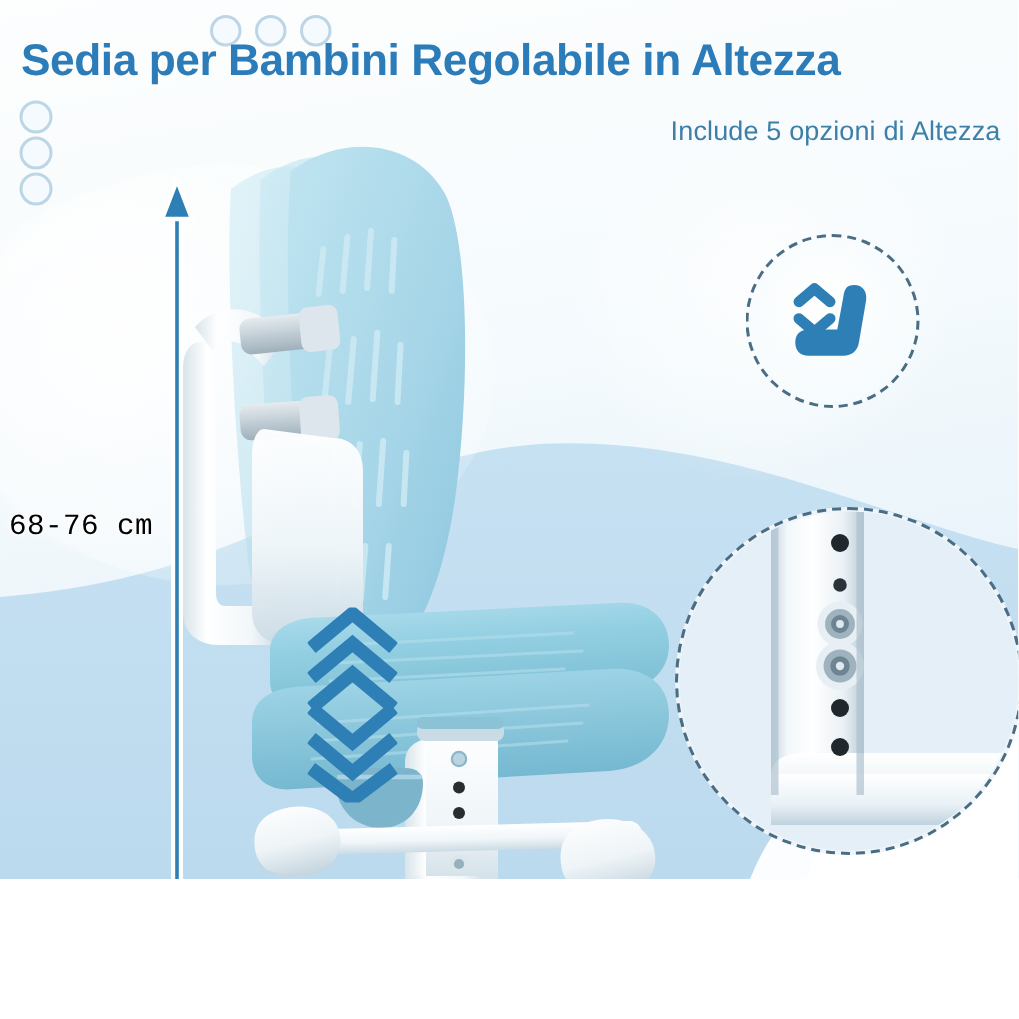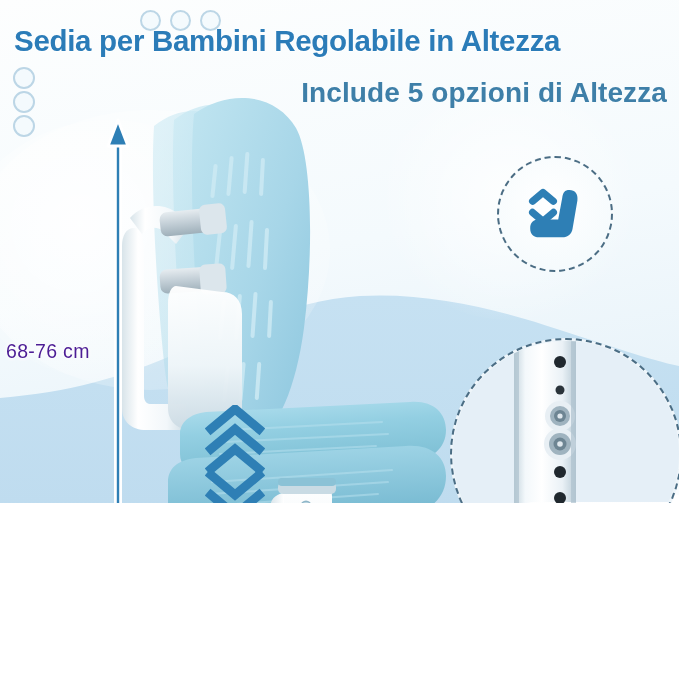--- a/index.html
+++ b/index.html
@@ -1,17 +1,17 @@
 <!DOCTYPE html>
 <html><head>
 <meta charset="utf-8">
 <style>
   html,body{margin:0;padding:0;}
   body{width:679px;height:679px;overflow:hidden;font-family:"Liberation Sans",sans-serif;background:#fff;}
-  #stage{position:relative;width:679px;height:503px;overflow:hidden;background:#ffffff;}
+  #stage{position:relative;width:679px;height:586px;overflow:hidden;background:#ffffff;}
 
   
   .bg-top{position:absolute;left:0;top:0;width:679px;height:679px;
     background:linear-gradient(170deg,#fdfefe 0%,#f4fafd 38%,#eaf4fa 60%,#e3f0f8 100%);}
   .bg-bottom{position:absolute;left:0;top:0;width:679px;height:679px;}
   .bg-soft1{position:absolute;left:-40px;top:120px;width:300px;height:260px;border-radius:50%;
     background:radial-gradient(circle at 40% 40%, rgba(255,255,255,.85), rgba(255,255,255,0) 70%);}
   .bg-soft2{position:absolute;right:40px;top:90px;width:260px;height:230px;border-radius:50%;
     background:radial-gradient(circle at 50% 45%, rgba(255,255,255,.8), rgba(255,255,255,0) 72%);}
 
@@ -19,27 +19,27 @@
   .dot{position:absolute;border-radius:50%;border:2px solid #bcd6e6;background:#f4fafd;}
   .dot.t{width:17px;height:17px;}
   .dot.l{width:18px;height:18px;}
 
   
   .title{position:absolute;left:14px;top:24px;width:660px;
     font-size:29.5px;font-weight:bold;letter-spacing:-.3px;color:#2b7cb8;
     text-shadow:0 1px 0 rgba(255,255,255,.95),0 0 2px rgba(255,255,255,.8);
     white-space:nowrap;}
   .subtitle{position:absolute;right:12px;top:77px;
-    font-size:28px;font-weight:bold;color:#3e7fa8;letter-spacing:.1px;white-space:nowrap;text-align:center;}
+    font-size:18px;font-weight:normal;color:#3e7fa8;letter-spacing:.1px;white-space:nowrap;text-align:center;}
 
   
   .dimline{position:absolute;left:113px;top:122px;width:10px;height:516px;}
-  .dimlabel{position:absolute;left:6px;top:340px;font-size:19.5px;color:#4c1d95;
+  .dimlabel{position:absolute;left:6px;top:340px;font-size:19.5px;color:#000000;
     letter-spacing:.3px;white-space:nowrap;
-    text-shadow:0 0 6px #fff,0 0 6px #fff,0 0 4px #fff;}
+    text-shadow:0 0 6px #fff,0 0 6px #fff,0 0 4px #fff;font-family:Liberation Mono, monospace;}
 
   
   .callout{position:absolute;border-radius:50%;border:2px dashed #4b6d84;}
   #callout-icon{left:497px;top:156px;width:112px;height:112px;
     background:radial-gradient(circle at 45% 40%,#ffffff 0%,#f6fbfd 70%,#eef6fb 100%);
     display:flex;align-items:center;justify-content:center;}
   #callout-photo{left:450px;top:338px;width:228px;height:228px;overflow:hidden;
     background:#eef5fa;}
   .callout-label{position:absolute;left:485px;top:281px;font-size:19.5px;color:#1c1c1c;
     letter-spacing:.3px;white-space:nowrap;

